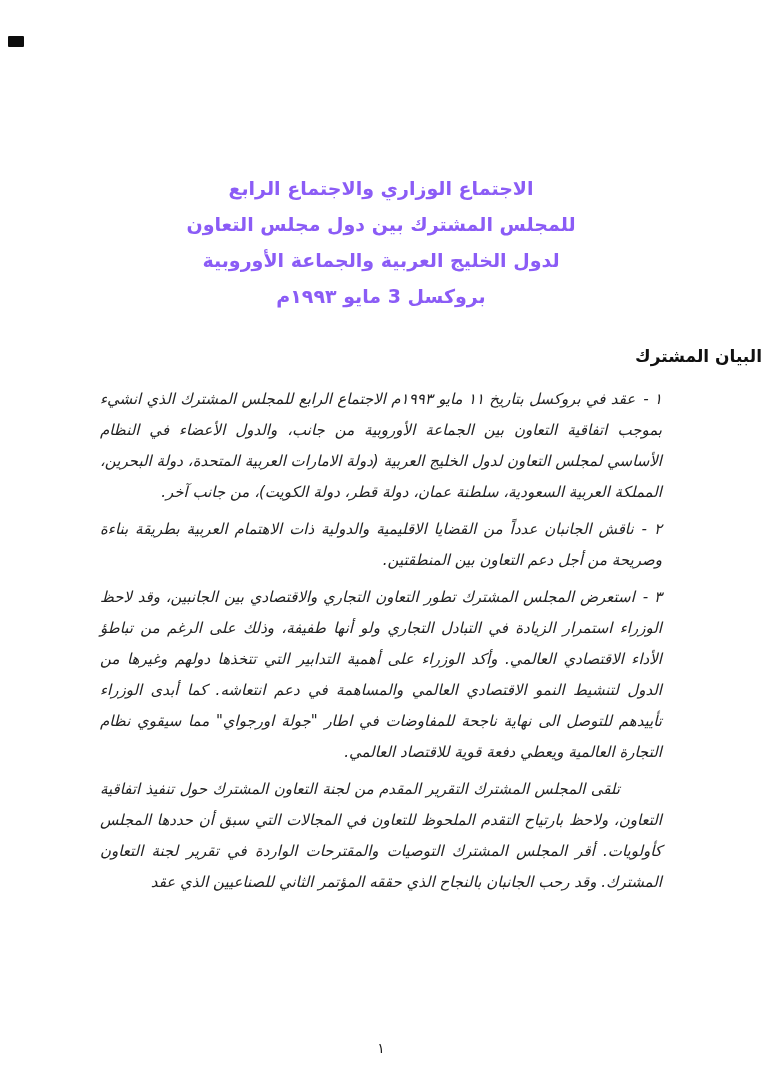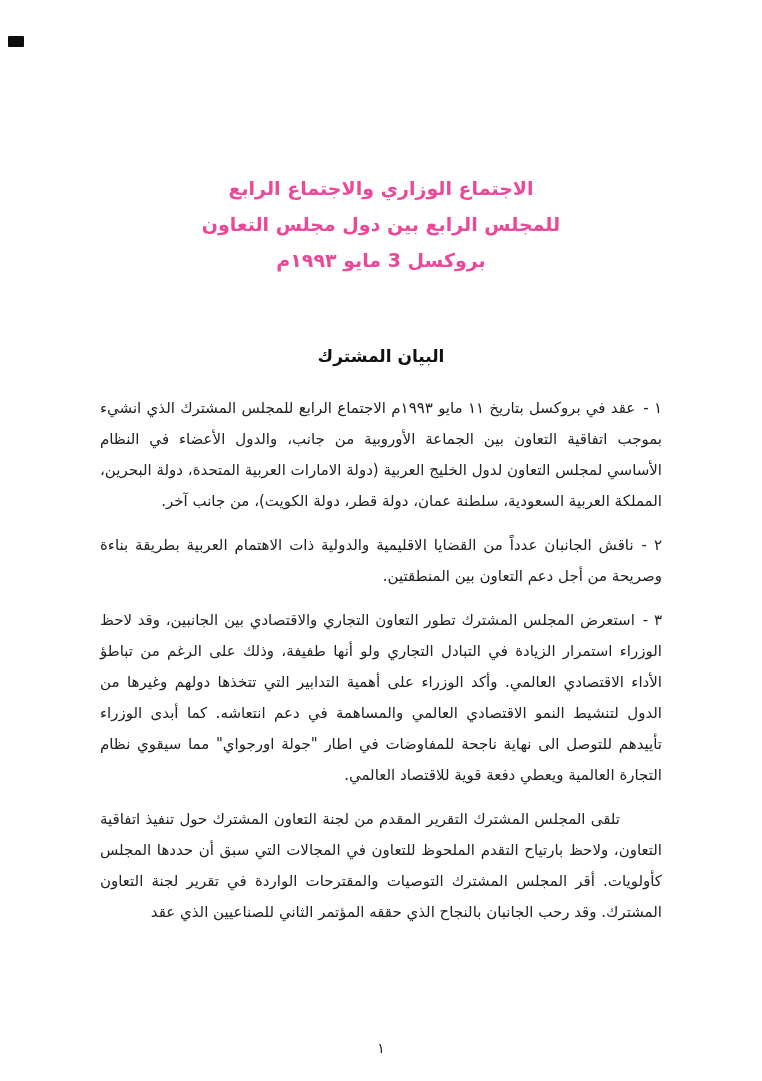--- a/index.html
+++ b/index.html
@@ -28,46 +28,46 @@
   .title-block {
     position: absolute;
     top: 170px;
     left: 0;
     right: 0;
     text-align: center;
     direction: rtl;
     font-weight: bold;
     font-size: 19px;
     line-height: 36px;
-    color: #ec4899;
+    color: #8b5cf6;
   }
   .section-heading {
     position: absolute;
     top: 346px;
     left: 0;
     right: 0;
-    text-align: center;
     direction: rtl;
     font-weight: bold;
     font-size: 17px;
     color: #111;
   }
   .body-block {
     position: absolute;
     top: 380px;
     right: 100px;
     width: 562px;
     direction: rtl;
     text-align: justify;
     font-size: 15px;
     line-height: 31px;
     color: #222;
   }
   .para {
-    margin: 13px 0 6px 0;
+    margin: 4px 0 6px 0;
+    font-style: italic;
   }
   .para .marker {
     margin-left: 8px;
     white-space: nowrap;
   }
   .para.indent {
     text-indent: 42px;
   }
   .page-number {
     position: absolute;
@@ -82,21 +82,22 @@
 </style>
 </head>
 <body>
 
 <div class="page">
 
   <div class="scan-mark"></div>
 
   <div class="title-block">
     <div class="title-line">الاجتماع الوزاري والاجتماع الرابع</div>
-    <div class="title-line">للمجلس الرابع بين دول مجلس التعاون</div>
+    <div class="title-line">للمجلس المشترك بين دول مجلس التعاون</div>
+    <div class="title-line">لدول الخليج العربية والجماعة الأوروبية</div>
     <div class="title-line">بروكسل 3 مايو ١٩٩٣م</div>
   </div>
 
   <div class="section-heading">البيان المشترك</div>
 
   <div class="body-block">
     <p class="para"><span class="marker">١ -</span><span>عقد في بروكسل بتاريخ ١١ مايو ١٩٩٣م الاجتماع الرابع للمجلس المشترك الذي انشيء بموجب اتفاقية التعاون بين الجماعة الأوروبية من جانب، والدول الأعضاء في النظام الأساسي لمجلس التعاون لدول الخليج العربية (دولة الامارات العربية المتحدة، دولة البحرين، المملكة العربية السعودية، سلطنة عمان، دولة قطر، دولة الكويت)، من جانب آخر.</span></p>
 
     <p class="para"><span class="marker">٢ -</span><span>ناقش الجانبان عدداً من القضايا الاقليمية والدولية ذات الاهتمام العربية بطريقة بناءة وصريحة من أجل دعم التعاون بين المنطقتين.</span></p>
 

